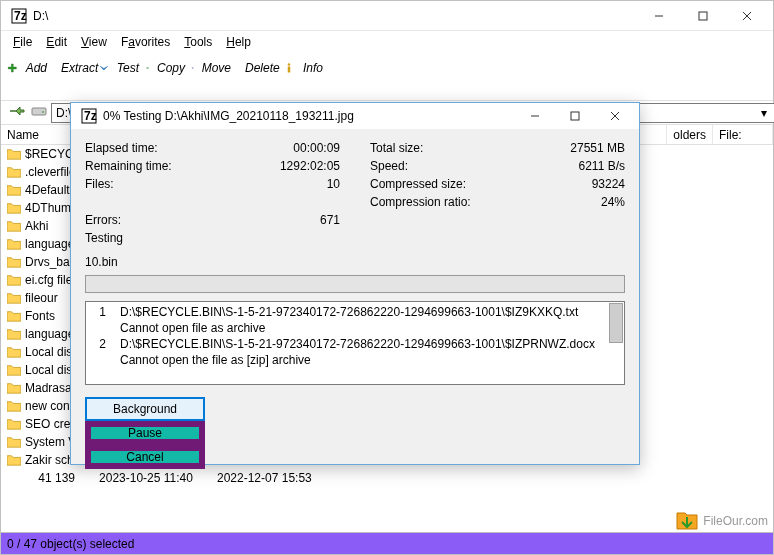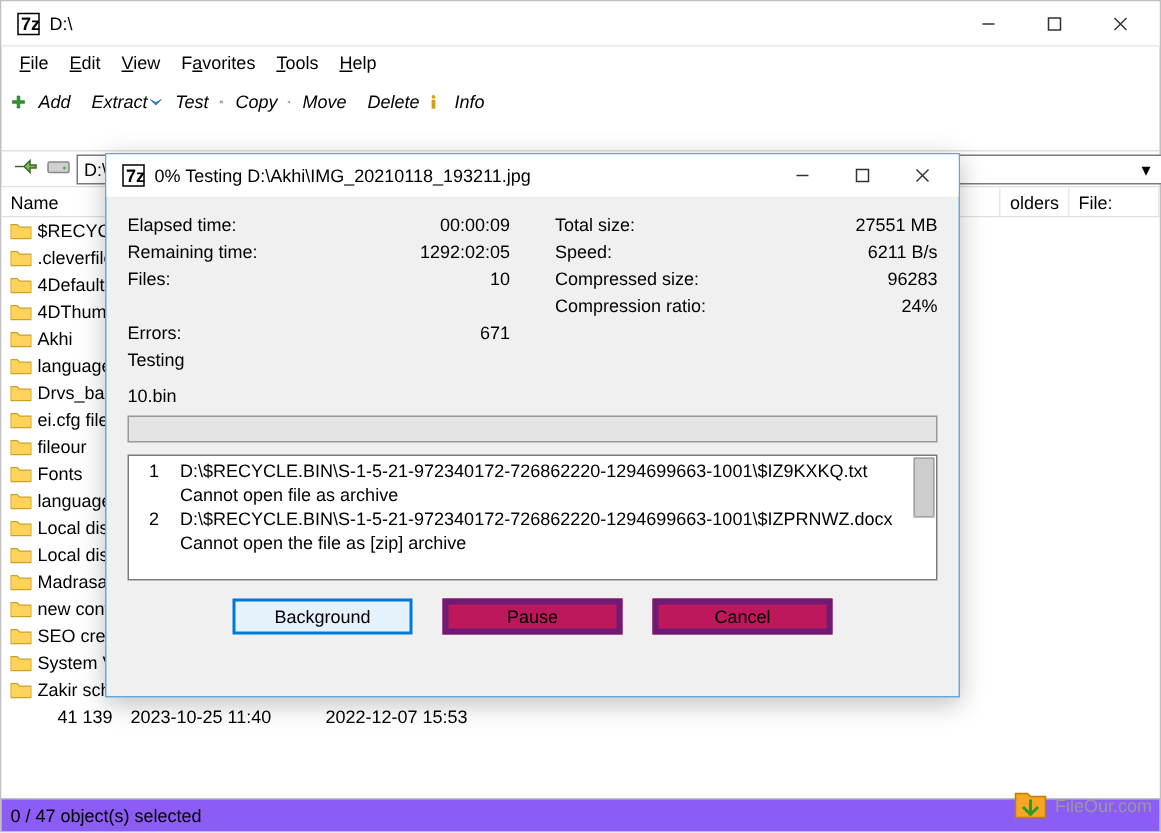--- a/index.html
+++ b/index.html
@@ -30,21 +30,21 @@
 .col-name { width: 200px; }
 .col-size { width: 80px; text-align: right; justify-content: flex-end; }
 .col-mod { width: 130px; }
 .col-crt { width: 130px; }
 
 .filelist { flex: 1; overflow-y: auto; background: #fff; }
 .filerow { height: 18px; display: flex; align-items: center; padding: 0 0; font-size: 12px; }
 .filerow .cell { padding: 0 6px; white-space: nowrap; overflow: hidden; text-overflow: ellipsis; }
 .filerow .cell-name { width: 200px; display: flex; align-items: center; gap: 4px; }
 .filerow .cell-size { width: 80px; text-align: right; }
-.filerow .cell-mod { width: 130px; }
+.filerow .cell-mod { width: 130px; text-align: center; }
 .filerow .cell-crt { width: 130px; }
 .folder-icon { width: 14px; height: 12px; flex-shrink: 0; }
 .file-icon { width: 14px; height: 14px; flex-shrink: 0; }
 
 .statusbar { height: 22px; border-top: 1px solid #c0c0c0; display: flex; align-items: center; padding: 4px 6px; font-size: 12px; background:#8b5cf6;}
 
 
 .dialog { position: absolute; left: 70px; top: 102px; width: 570px; height: 363px; background: #f0f0f0; border: 1px solid #6aa7d8; box-shadow: 0 4px 16px rgba(0,0,0,0.25); display: flex; flex-direction: column; }
 .dlg-titlebar { height: 28px; background: #fff; display: flex; align-items: center; padding: 0 4px; }
 .dlg-titlebar .appicon { width: 16px; height: 16px; margin: 0 6px; display:flex; align-items:center; justify-content:center;}
@@ -57,25 +57,25 @@
 .stat-label { flex: 1; }
 .stat-val { text-align: right; }
 .curfile { margin: 8px 0 6px 0; }
 .progressbar { height: 18px; border: 1px solid #999; background: #e4e4e4; margin-bottom: 8px; position: relative; }
 .progressbar .fill { height: 100%; background: #06a048; width: 0%; }
 .errlist { height: 84px; border: 1px solid #7a7a7a; background: #fff; padding: 2px 4px; overflow-y: auto; font-size: 12px; line-height: 16px; position:relative;}
 .errlist .row { display:flex; gap:14px;}
 .errlist .num { width: 16px; text-align:right; }
 .errlist .msg {}
 .errlist .scrollthumb { position:absolute; right:1px; top:1px; width:14px; height:40px; background:#cdcdcd; border:1px solid #a0a0a0; }
-.dlg-buttons { display: flex; justify-content: center; gap: 20px; padding-top: 12px; }
-.dlg-btn { width: 120px; height: 24px; border: 4px solid #701a75; background: #be185d; display: flex; align-items: center; justify-content: center; font-size: 12px; }
+.dlg-buttons { display: flex; justify-content: center; padding-top: 12px; flex-direction: column; }
+.dlg-btn { width: 120px; height: 24px; border: 6px solid #701a75; background: #14b8a6; display: flex; align-items: center; justify-content: center; font-size: 12px; }
 .dlg-btn.focus { border: 2px solid #0078d7; background: #e5f1fb; }
 
-.watermark { position: absolute; right: 6px; bottom: 6px; font-size: 14px; color: #999; display:flex; align-items:center; gap:4px; pointer-events:none;}
+.watermark { position: absolute; right: 6px; bottom: 22px; font-size: 14px; color: #999; display:flex; align-items:center; gap:4px; pointer-events:none;}
 .watermark svg{width:24px;height:24px;}
 </style>
 </head>
 <body>
 
 <div class="main-window">
 
   <div class="titlebar">
     <span class="appicon">
       <svg viewBox="0 0 16 16">
@@ -453,21 +453,21 @@
           <div class="stat-row">
             <span class="stat-label">Total size:</span>
             <span class="stat-val">27551 MB</span>
           </div>
           <div class="stat-row">
             <span class="stat-label">Speed:</span>
             <span class="stat-val">6211 B/s</span>
           </div>
           <div class="stat-row">
             <span class="stat-label">Compressed size:</span>
-            <span class="stat-val">96283</span>
+            <span class="stat-val">93224</span>
           </div>
           <div class="stat-row">
             <span class="stat-label">Compression ratio:</span>
             <span class="stat-val">24%</span>
           </div>
         </div>
     </div>
     <div class="curfile">10.bin</div>
     <div class="progressbar">
       <div class="fill"></div>

